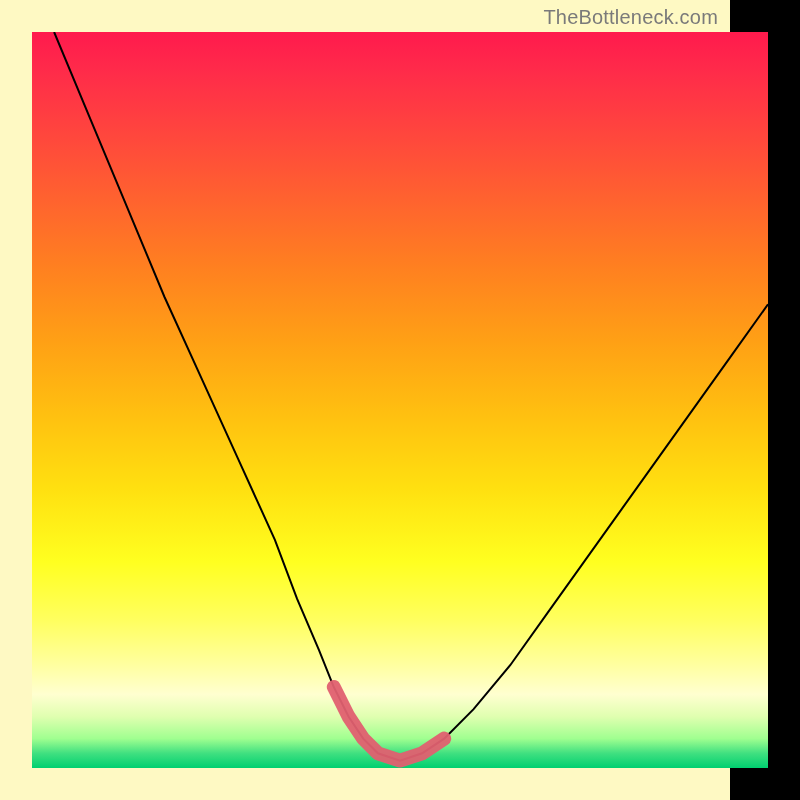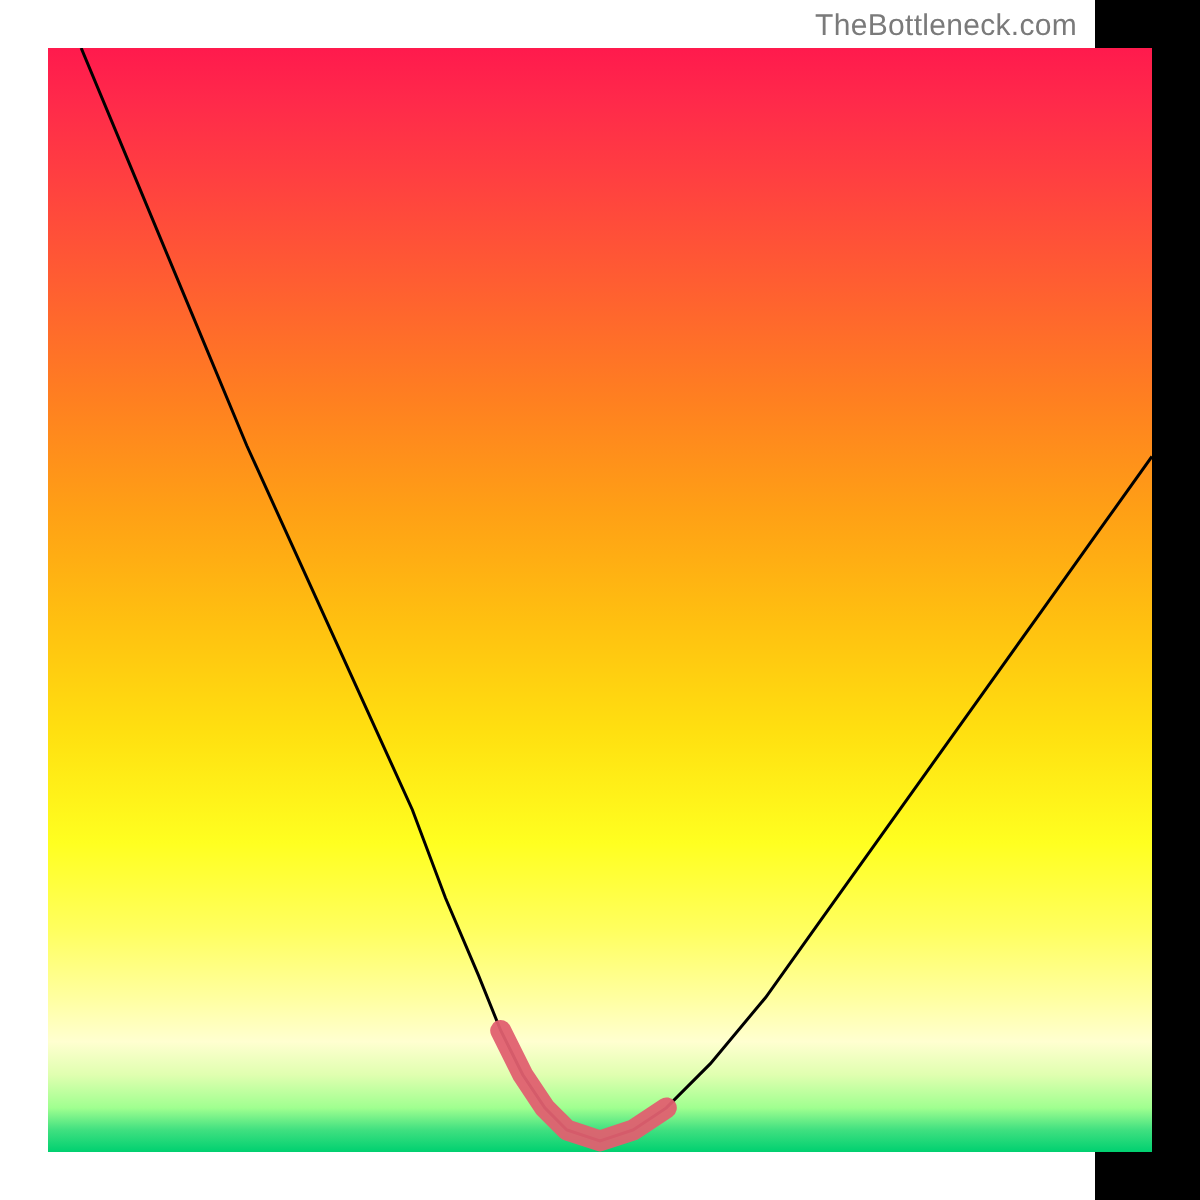--- a/index.html
+++ b/index.html
@@ -2,21 +2,21 @@
 <html><head>
 <meta charset="utf-8">
 <style>
   * { margin: 0; padding: 0; box-sizing: border-box; }
   html, body { width: 800px; height: 800px; overflow: hidden; }
   body { background: #000; font-family: Arial, sans-serif; }
   .container {
     width: 730px;
     height: 800px;
     position: relative;
-    background: #ffffff;
+    background: #fef9c3;
   }
   .plot-area {
     position: absolute;
     left: 32px;
     top: 32px;
     width: 736px;
     height: 736px;
     background: linear-gradient(to bottom,
       #ff1a4d 0%,
       #ff2a4a 5%,

